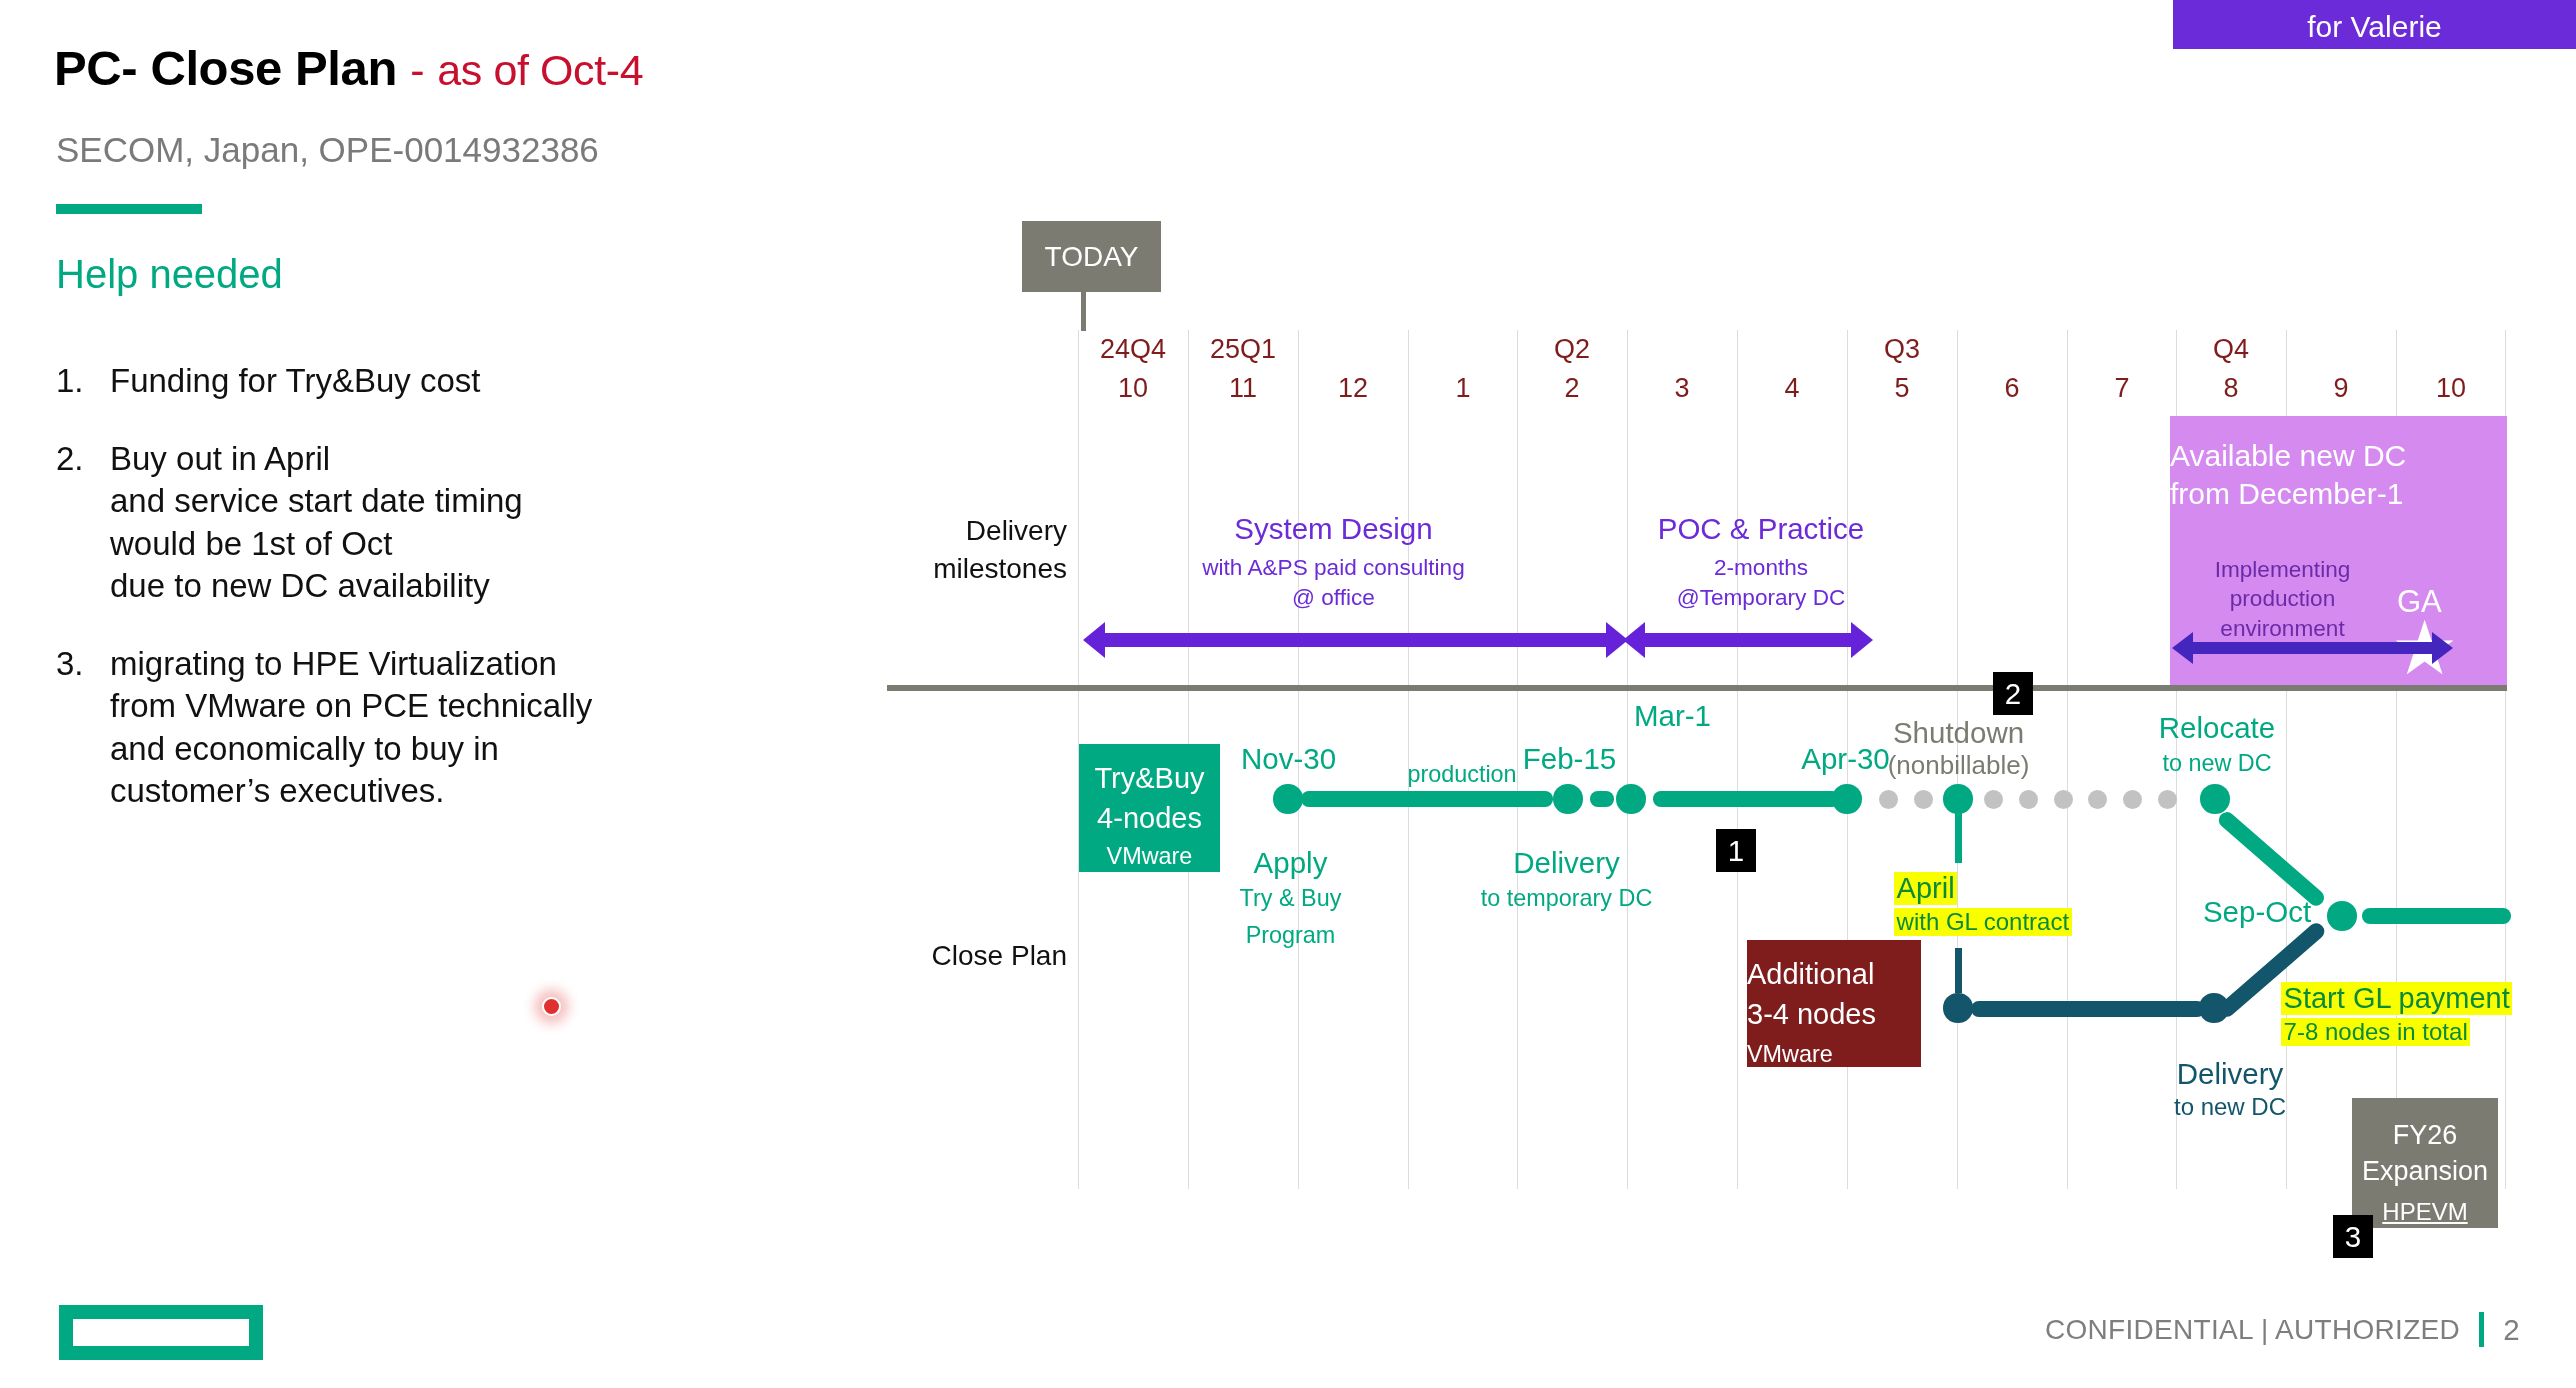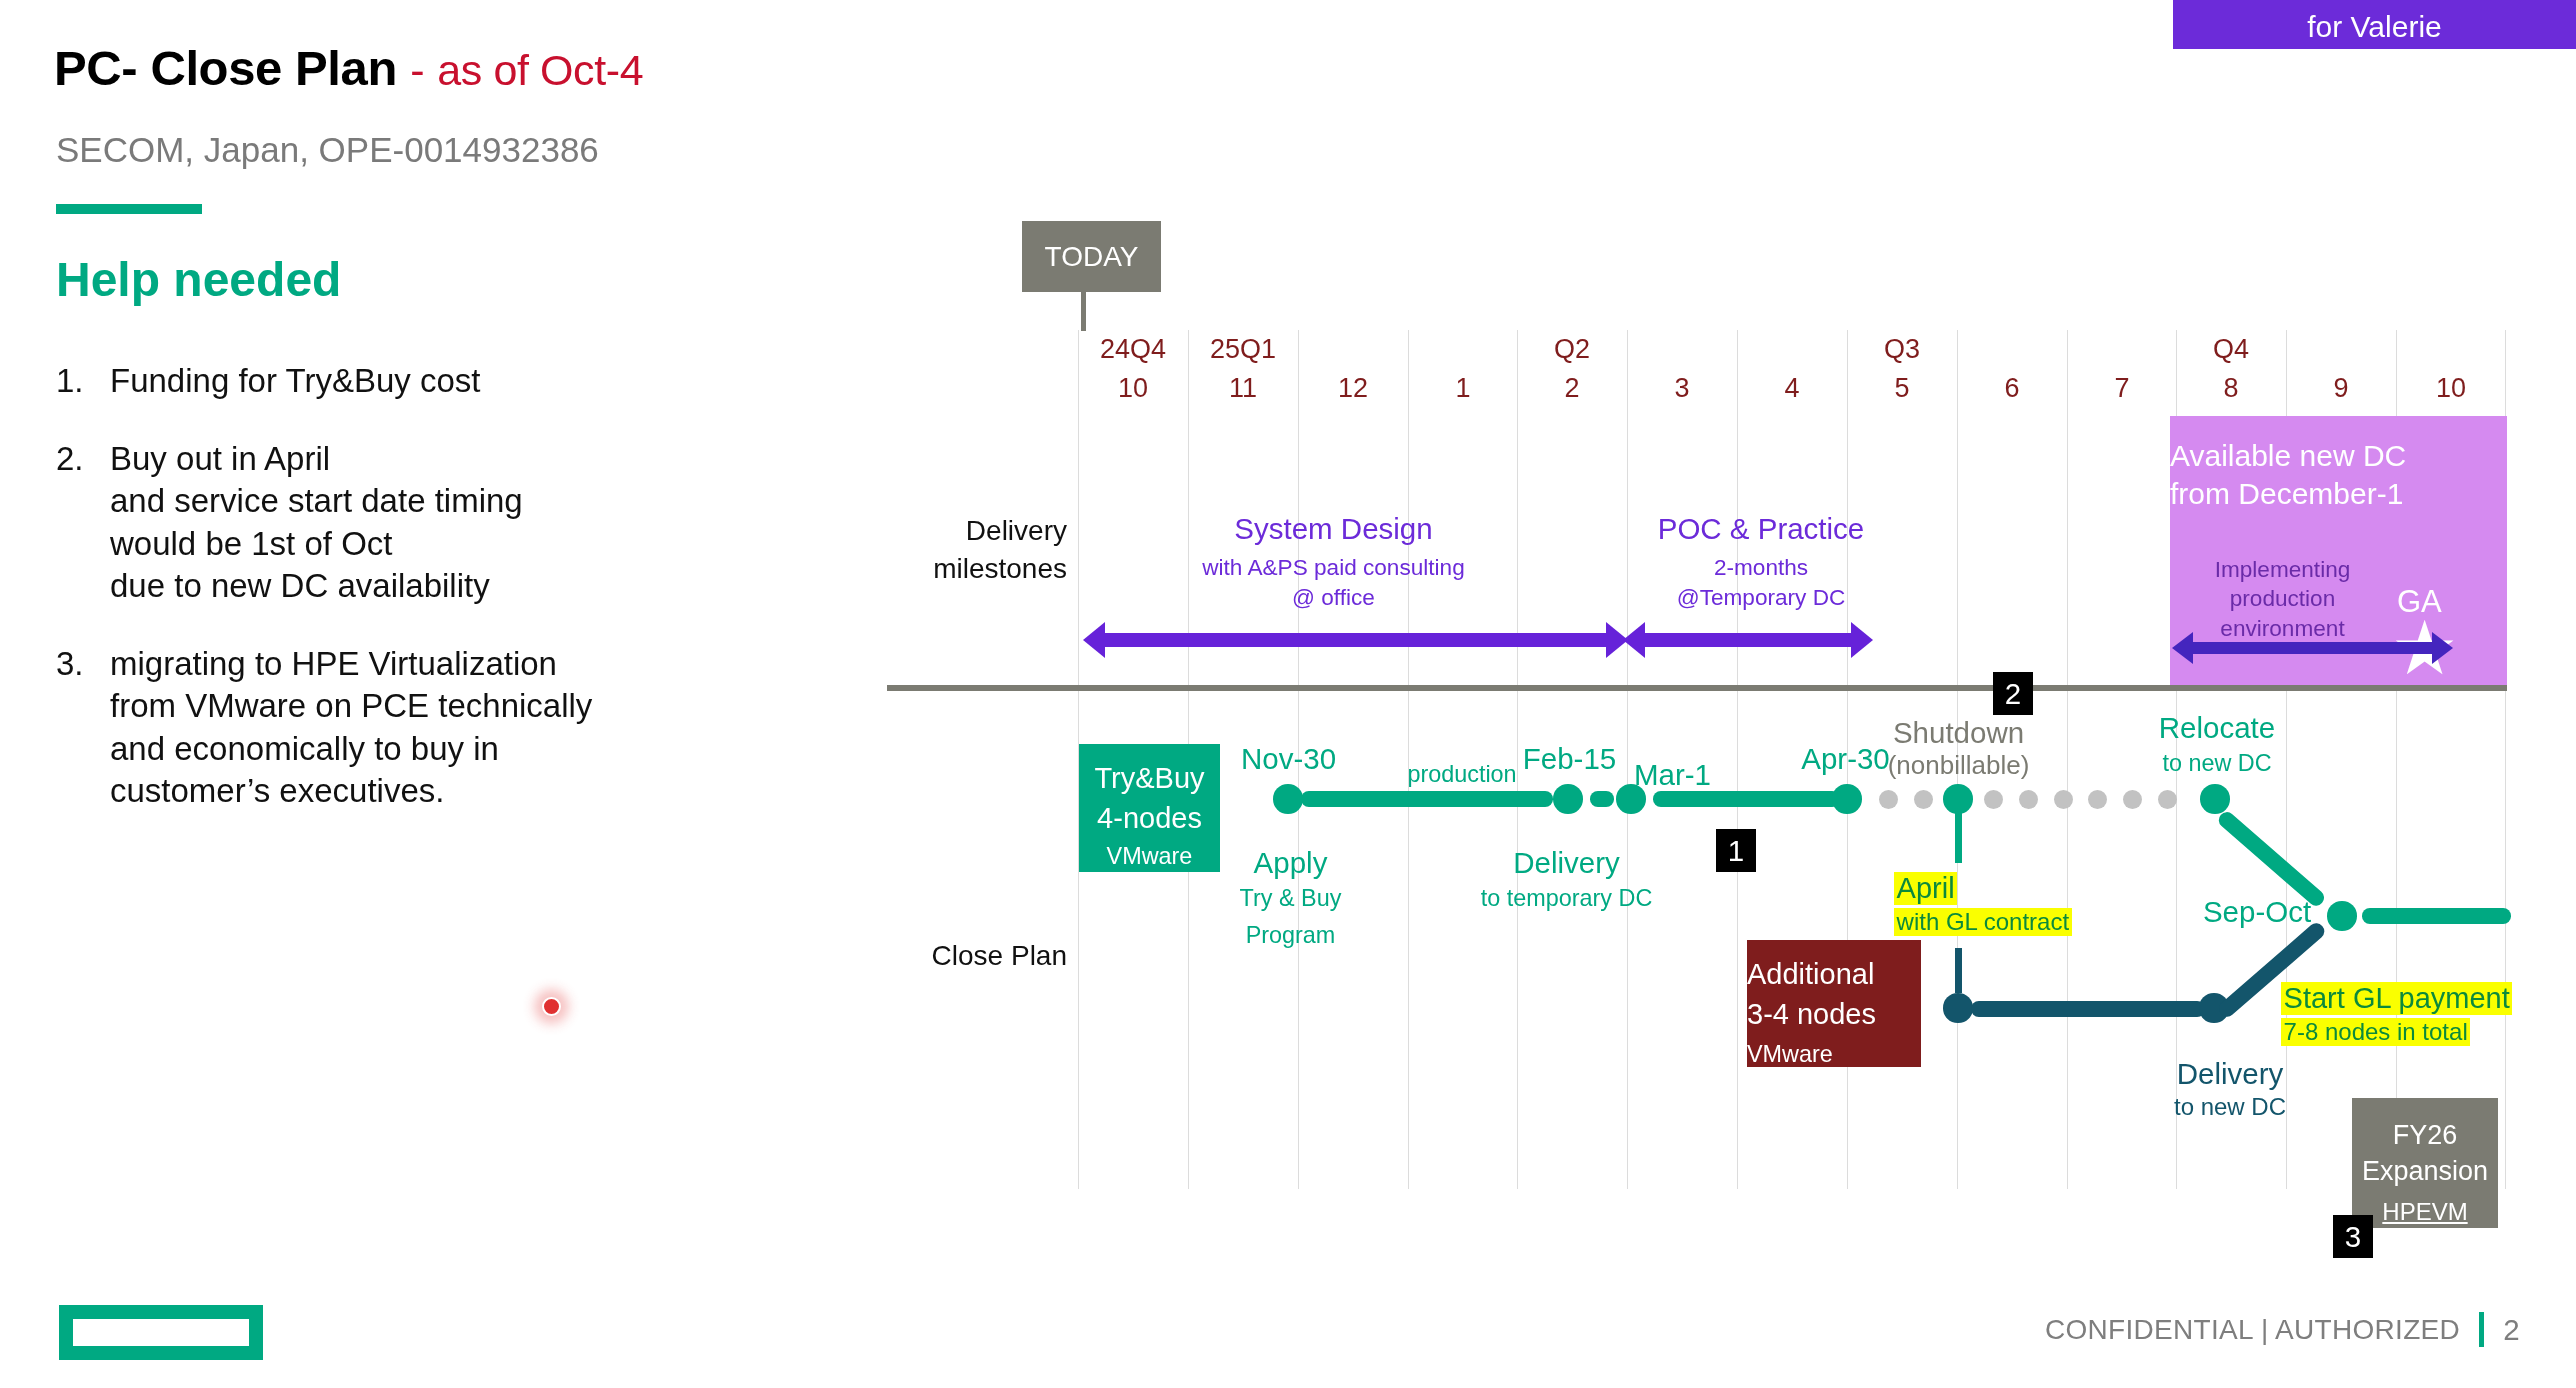--- a/index.html
+++ b/index.html
@@ -11,21 +11,21 @@
   }
   #slide { position: relative; width: 2576px; height: 1388px; background:#fff; }
 
   
   #title-block { position:absolute; left:54px; top:40px; }
   #title-line { font-size:49px; font-weight:bold; color:#000; letter-spacing:-0.4px; white-space:nowrap; }
   #title-dash { color:#c8102e; font-weight:normal; font-size:43px; }
   #title-asof { color:#c8102e; font-weight:normal; font-size:43px; }
   #subtitle { position:absolute; left:56px; top:130px; font-size:35px; color:#7a7a7a; white-space:nowrap; }
   #accent-rule { position:absolute; left:56px; top:204px; width:146px; height:9.5px; background:#00A982; }
-  #help-needed { position:absolute; left:56px; top:252px; font-size:48px; font-weight:bold; color:#00A982; }
+  #help-needed { position:absolute; left:56px; top:252px; font-size:40px; font-weight:normal; color:#00A982; }
 
   #bullets { position:absolute; left:56px; top:360px; width:824px; }
   .bullet { display:flex; margin-bottom:36px; }
   .bullet-num { width:54px; flex:0 0 54px; font-size:33px; color:#111; line-height:1.28; }
   .bullet-body { font-size:33px; color:#111; line-height:1.28; }
   .bullet-body .ln { display:block; white-space:nowrap; }
 
   
   #cursor-dot {
     position:absolute; left:542px; top:997px; width:19px; height:19px;
@@ -310,21 +310,21 @@
   <div class="graydot" style="left:1984px; top:790px;"></div>
   <div class="graydot" style="left:2019px; top:790px;"></div>
   <div class="graydot" style="left:2054px; top:790px;"></div>
   <div class="graydot" style="left:2088px; top:790px;"></div>
   <div class="graydot" style="left:2123px; top:790px;"></div>
   <div class="graydot" style="left:2158px; top:790px;"></div>
 
   <div class="glabel-top" style="left:1206px; top:742px; width:165px;">Nov-30</div>
   <div class="glabel-small" style="left:1362px; top:759px; width:200px;">production</div>
   <div class="glabel-top" style="left:1487px; top:742px; width:165px;">Feb-15</div>
-  <div class="glabel-top" style="left:1590px; top:758px; width:165px;text-align:center;">Mar-1</div>
+  <div class="glabel-top" style="left:1590px; top:699px; width:165px;text-align:center;">Mar-1</div>
   <div class="glabel-top" style="left:1763px; top:742px; width:165px;">Apr-30</div>
 
   <div class="glabel-top" style="left:1208px; top:846px; width:165px;">Apply</div>
   <div class="glabel-small" style="left:1208px; top:883px; width:165px;">Try &amp; Buy</div>
   <div class="glabel-small" style="left:1208px; top:920px; width:165px;">Program</div>
 
   <div class="glabel-top" style="left:1458px; top:846px; width:217px;">Delivery</div>
   <div class="glabel-small" style="left:1432px; top:883px; width:269px;">to temporary DC</div>
 
   <div class="shutdown" style="left:1848px; top:716px; width:221px;">

